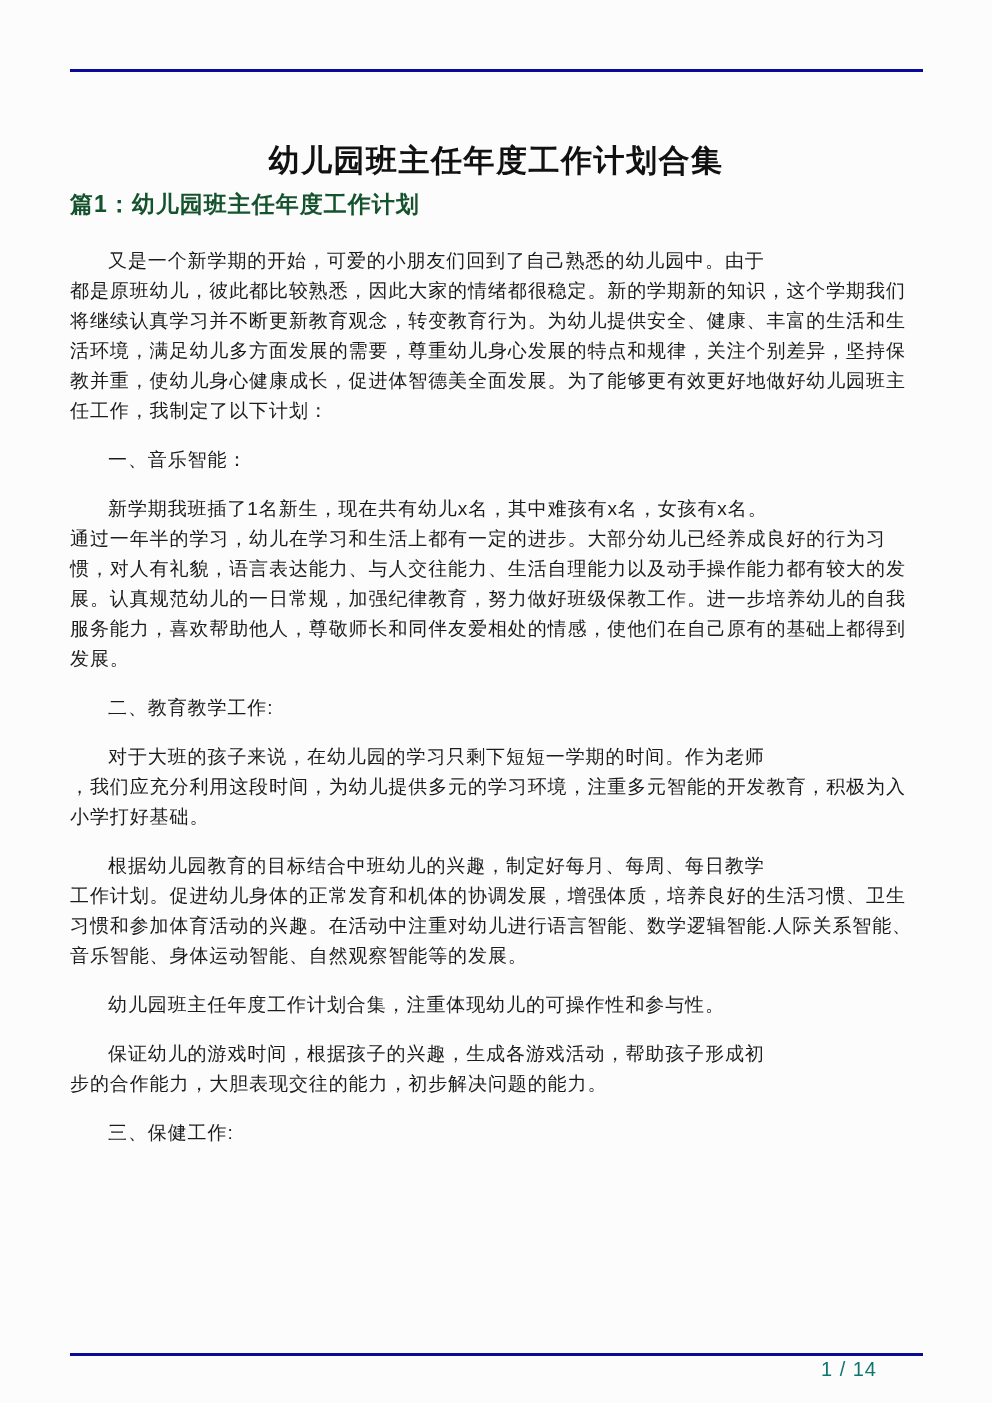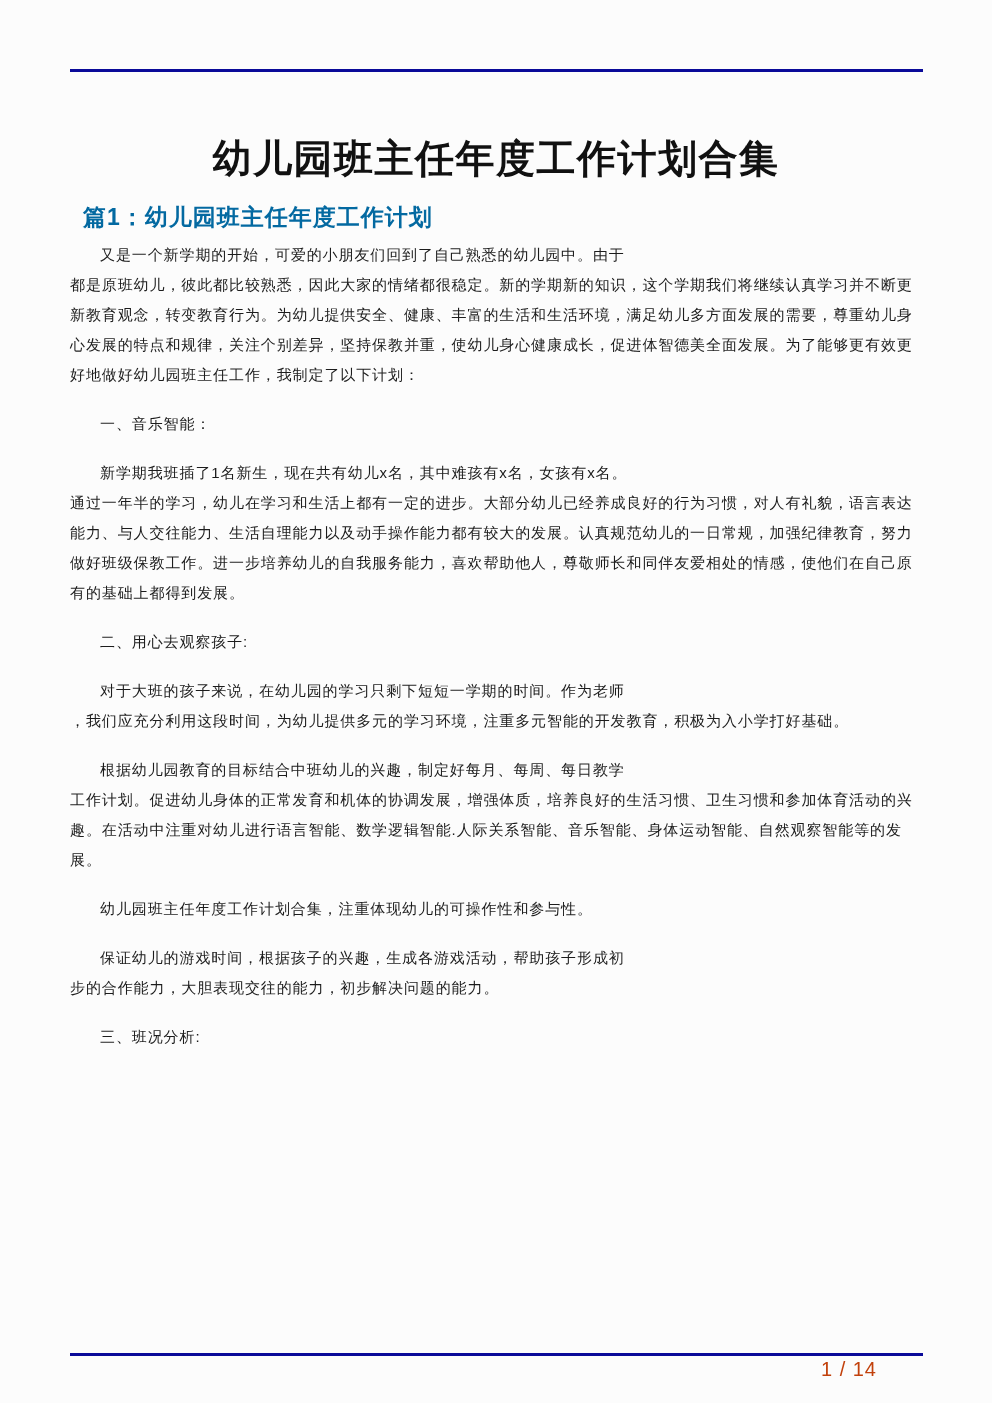--- a/index.html
+++ b/index.html
@@ -23,79 +23,79 @@
     height: 3px;
     background: #0a0a99;
   }
   .rule-top { top: 69px; }
   .rule-bottom { top: 1353px; }
   .doc-title {
     position: absolute;
     left: 0;
     right: 0;
     top: 124px;
-    margin: 8px;
+    margin: 16px;
     text-align: center;
-    font-size: 39px;
+    font-size: 31px;
     font-weight: 700;
     letter-spacing: 1.5px;
     color: #111111;
   }
   .section-heading {
     position: absolute;
     left: 70px;
     top: 189px;
-    margin: 13px;
+    margin: 0;
     font-size: 23px;
     font-weight: 700;
     letter-spacing: 1px;
-    color: #0369a1;
+    color: #14532d;
   }
   .body-text {
     position: absolute;
     left: 70px;
-    top: 240px;
+    top: 246px;
     width: 853px;
-    font-size: 15px;
+    font-size: 19px;
     line-height: 30px;
     letter-spacing: 0.9px;
     text-align: left;
   }
   .para {
     margin: 0 0 19px 0;
     text-indent: 2em;
     word-break: break-all;
   }
   .page-num {
     position: absolute;
     top: 1358px;
     right: 115px;
     font-size: 20px;
     letter-spacing: 1px;
-    color: #c2410c;
+    color: #0f766e;
   }
 </style>
 </head>
 <body>
 
 <div class="page">
   <div class="rule rule-top"></div>
 
   <h1 class="doc-title">幼儿园班主任年度工作计划合集</h1>
 
   <h2 class="section-heading">篇1：幼儿园班主任年度工作计划</h2>
 
   <div class="body-text">
       <p class="para">又是一个新学期的开始，可爱的小朋友们回到了自己熟悉的幼儿园中。由于<br>都是原班幼儿，彼此都比较熟悉，因此大家的情绪都很稳定。新的学期新的知识，这个学期我们将继续认真学习并不断更新教育观念，转变教育行为。为幼儿提供安全、健康、丰富的生活和生活环境，满足幼儿多方面发展的需要，尊重幼儿身心发展的特点和规律，关注个别差异，坚持保教并重，使幼儿身心健康成长，促进体智德美全面发展。为了能够更有效更好地做好幼儿园班主任工作，我制定了以下计划：</p>
       <p class="para">一、音乐智能：</p>
       <p class="para">新学期我班插了1名新生，现在共有幼儿x名，其中难孩有x名，女孩有x名。<br>通过一年半的学习，幼儿在学习和生活上都有一定的进步。大部分幼儿已经养成良好的行为习惯，对人有礼貌，语言表达能力、与人交往能力、生活自理能力以及动手操作能力都有较大的发展。认真规范幼儿的一日常规，加强纪律教育，努力做好班级保教工作。进一步培养幼儿的自我服务能力，喜欢帮助他人，尊敬师长和同伴友爱相处的情感，使他们在自己原有的基础上都得到发展。</p>
-      <p class="para">二、用心去观察孩子:</p>
+      <p class="para">二、教育教学工作:</p>
       <p class="para">对于大班的孩子来说，在幼儿园的学习只剩下短短一学期的时间。作为老师<br>，我们应充分利用这段时间，为幼儿提供多元的学习环境，注重多元智能的开发教育，积极为入小学打好基础。</p>
       <p class="para">根据幼儿园教育的目标结合中班幼儿的兴趣，制定好每月、每周、每日教学<br>工作计划。促进幼儿身体的正常发育和机体的协调发展，增强体质，培养良好的生活习惯、卫生习惯和参加体育活动的兴趣。在活动中注重对幼儿进行语言智能、数学逻辑智能.人际关系智能、音乐智能、身体运动智能、自然观察智能等的发展。</p>
       <p class="para">幼儿园班主任年度工作计划合集，注重体现幼儿的可操作性和参与性。</p>
       <p class="para">保证幼儿的游戏时间，根据孩子的兴趣，生成各游戏活动，帮助孩子形成初<br>步的合作能力，大胆表现交往的能力，初步解决问题的能力。</p>
-      <p class="para">三、班况分析:</p>
+      <p class="para">三、保健工作:</p>
     </div>
 
   <div class="rule rule-bottom"></div>
 
   <div class="page-num">1 / 14</div>
 </div>
 
 </body></html>

